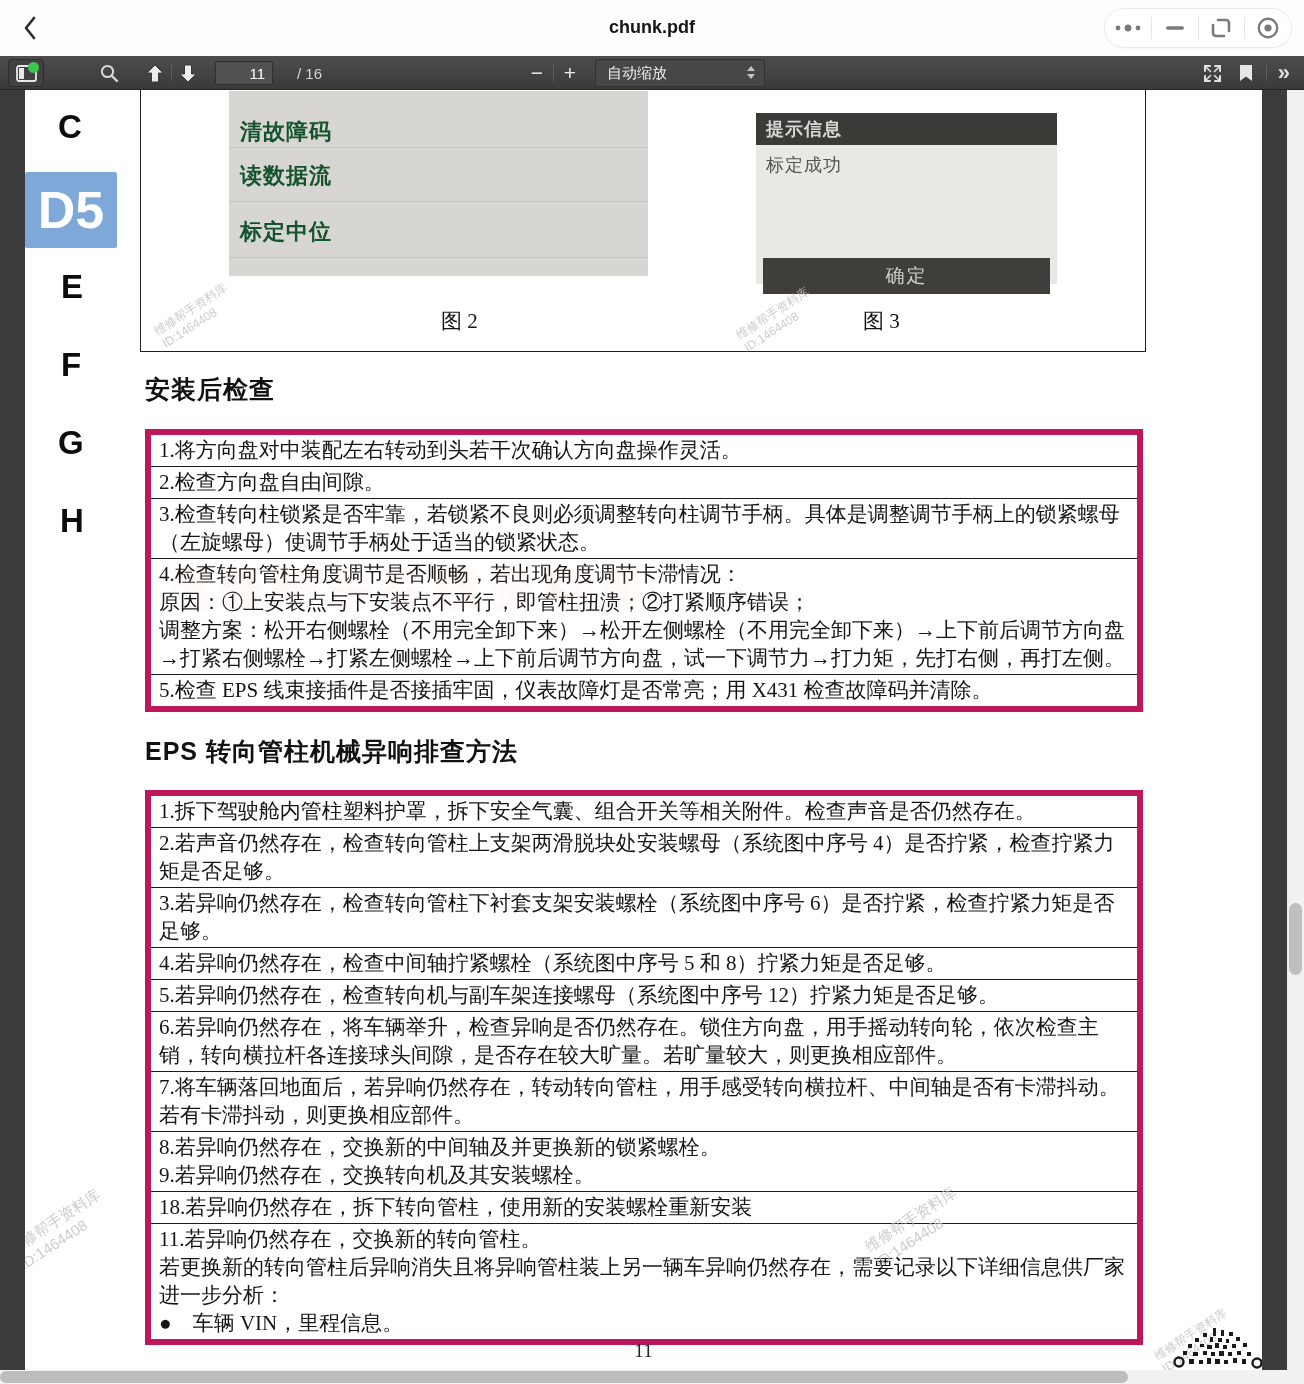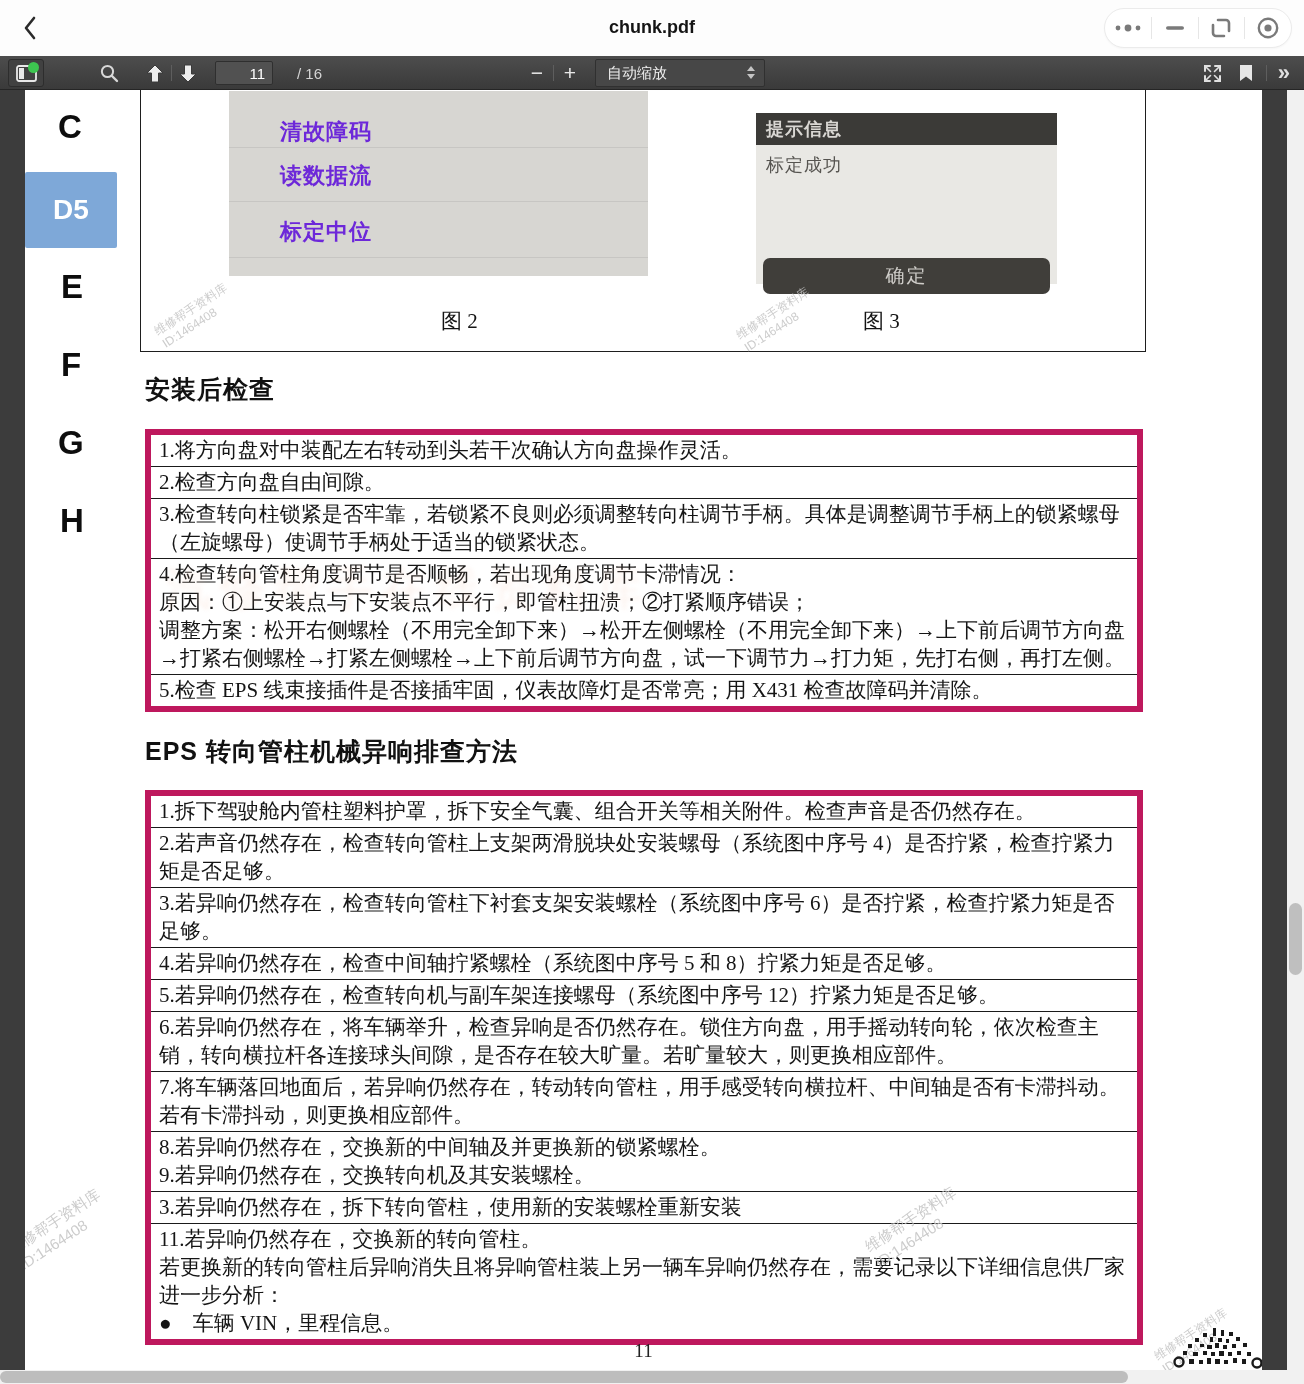--- a/index.html
+++ b/index.html
@@ -34,32 +34,32 @@
   .spin-dn { width:0; height:0; border-left:4px solid transparent; border-right:4px solid transparent; border-top:5px solid #c4c4c4; }
   .tb-right { position:absolute; right:6px; top:0; height:34px; display:flex; align-items:center; }
   .chevrons { color:#e0e0e0; font-size:22px; font-weight:700; padding:0 8px; cursor:pointer; }
 
   
   .viewer { position:absolute; left:0; top:90px; width:1287px; height:1280px; background:#3c3c3c; overflow:hidden; }
   .pdf-page { position:absolute; left:25px; top:0; width:1237px; height:1280px; background:#ffffff; overflow:hidden; font-family:"Liberation Serif", serif; color:#1c1c1c; }
 
   
   .tab-letter { position:absolute; font-family:"Liberation Sans",sans-serif; font-weight:700; font-size:33px; color:#0d0d0d; }
-  .tab-active { position:absolute; left:0; top:82px; width:92px; height:76px; background:#7ea8d8; border-radius:2px; display:flex; align-items:center; justify-content:center; font-family:"Liberation Sans",sans-serif; font-weight:700; font-size:28px; color:#ffffff; }
+  .tab-active { position:absolute; left:0; top:82px; width:92px; height:76px; background:#7ea8d8; border-radius:2px; display:flex; align-items:center; justify-content:center; font-family:"Liberation Sans",sans-serif; font-weight:700; font-size:52px; color:#ffffff; }
 
   
   .fig-box { position:absolute; left:115px; top:-12px; width:1006px; height:274px; border:1px solid #1e1e1e; }
   .photo1 { position:absolute; left:88px; top:12px; width:419px; height:185px; background:#d7d6d2; }
-  .photo1 .menu-line { position:absolute; left:11px; font-size:22px; color:#6d28d9; font-weight:700; letter-spacing:1px;margin-left:40px; }
+  .photo1 .menu-line { position:absolute; left:11px; font-size:22px; color:#14532d; font-weight:700; letter-spacing:1px; }
   .photo1 .sep { position:absolute; left:0; width:100%; height:1px; background:rgba(0,0,0,0.07); }
   .fig-caption { position:absolute; font-size:21px; color:#141414; }
   .photo3 { position:absolute; left:615px; top:34px; width:301px; height:171px; background:#e9e8e4; }
   .dlg-header { position:absolute; left:0; top:0; width:100%; height:32px; background:#3b3a37; color:#d9d7d3; font-size:18px; font-weight:700; line-height:32px; padding-left:10px; letter-spacing:1px; }
   .dlg-body { position:absolute; left:10px; top:40px; font-size:18px; color:#565450; letter-spacing:1px; }
-  .dlg-btn { position:absolute; left:7px; right:7px; top:145px; height:36px; background:#403e3a; color:#cfcdc9; font-size:19px; display:flex; align-items:center; justify-content:center; letter-spacing:2px;border-radius:7px; }
+  .dlg-btn { position:absolute; left:7px; right:7px; top:145px; height:36px; background:#403e3a; color:#cfcdc9; font-size:19px; display:flex; align-items:center; justify-content:center; letter-spacing:2px; }
 
   
   .sec-heading { position:absolute; left:120px; font-family:"Liberation Sans",sans-serif; font-weight:700; font-size:25px; color:#111111; letter-spacing:1px; }
   .doc-table { position:absolute; left:120px; width:998px; border:6px solid #be185d; }
   .doc-row { border-top:1px solid #1a1a1a; padding:1px 8px 2px 8px; font-size:21px; line-height:28px; color:#151515; }
   .doc-row:first-child { border-top:none; }
   .doc-row p { margin:0; }
 
   
   .page-num { position:absolute; left:0; width:1237px; top:1250px; text-align:center; font-size:19px; color:#222; }
@@ -270,21 +270,21 @@
             <p>6.若异响仍然存在，将车辆举升，检查异响是否仍然存在。锁住方向盘，用手摇动转向轮，依次检查主销，转向横拉杆各连接球头间隙，是否存在较大旷量。若旷量较大，则更换相应部件。</p>
           </div>
         <div class="doc-row">
             <p>7.将车辆落回地面后，若异响仍然存在，转动转向管柱，用手感受转向横拉杆、中间轴是否有卡滞抖动。若有卡滞抖动，则更换相应部件。</p>
           </div>
         <div class="doc-row">
           <p>8.若异响仍然存在，交换新的中间轴及并更换新的锁紧螺栓。</p>
           <p>9.若异响仍然存在，交换转向机及其安装螺栓。</p>
         </div>
         <div class="doc-row">
-            <p>3.若异响仍然存在，拆下转向管柱，使用新的安装螺栓重新安装</p>
+            <p>18.若异响仍然存在，拆下转向管柱，使用新的安装螺栓重新安装</p>
           </div>
         <div class="doc-row">
           <p>11.若异响仍然存在，交换新的转向管柱。</p>
           <p>若更换新的转向管柱后异响消失且将异响管柱装上另一辆车异响仍然存在，需要记录以下详细信息供厂家进一步分析：</p>
           <p>●　车辆 VIN，里程信息。</p>
         </div>
       </div>
 
       <div class="wm-gray big" style="left:838px; top:1118px;">
         <div>维修帮手资料库</div>

